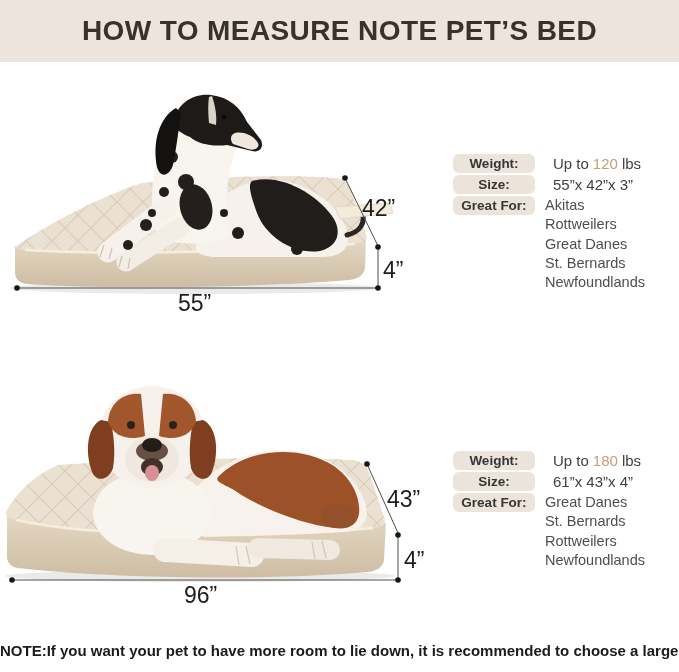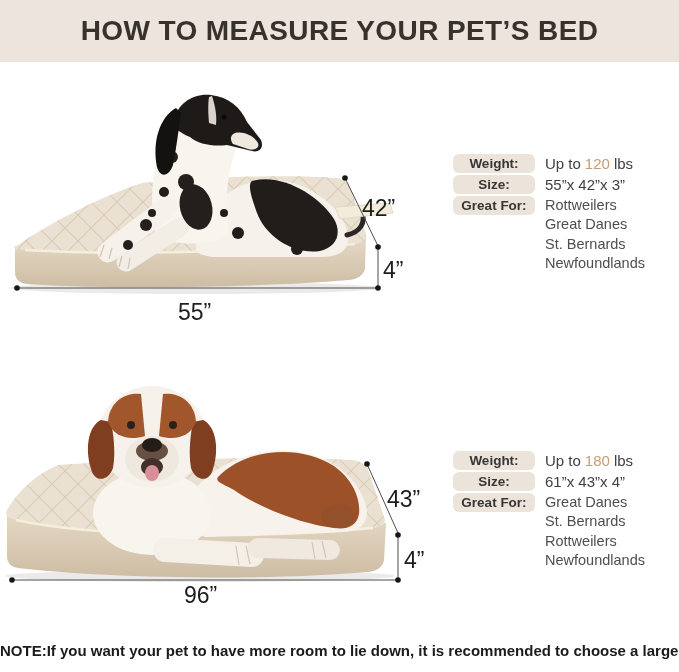--- a/index.html
+++ b/index.html
@@ -24,38 +24,38 @@
     font-family:"Liberation Sans", sans-serif;
   }
   .spec { position:absolute; left:431px; width:246px; }
   .spec1 { top:154px; }
   .spec2 { top:451px; }
   .spec-row { display:flex; align-items:flex-start; margin-bottom:2px;padding-left:22px; }
   .pill {
     flex:none; width:82px; height:19px; line-height:19px; background:#ece4db;
     border-radius:6px; text-align:center; font-weight:bold; font-size:13.5px; color:#363636;
   }
-  .val { margin-left:10px; font-size:15px; color:#3f3f3f; line-height:19px; display:flex; }
+  .val { margin-left:18px; font-size:15px; color:#3f3f3f; line-height:19px; display:flex; }
   .val span { margin-right:4px; }
   .val span:last-child { margin-right:0; }
   .accent { color:#c69d74; }
   .breeds { margin-left:10px; }
   .breeds div { font-size:14.5px; color:#4e4e4e; line-height:19.3px; }
   .note {
     position:absolute; top:642px; left:0; width:679px; text-align:center;
     font-size:15px; font-weight:600; color:#1b1b1b; white-space:nowrap;
   }
 </style>
 </head>
 <body>
 
 <div class="page">
 
   <div class="banner">
-    <h1>HOW TO MEASURE YOUR PET’S BED</h1>
+    <h1>HOW TO MEASURE NOTE PET’S BED</h1>
   </div>
 
   <div class="figure fig1">
     <svg width="420" height="235" viewBox="0 0 420 235">
       <defs>
         <linearGradient id="front1" x1="0" y1="0" x2="0" y2="1">
           <stop offset="0" stop-color="#e7d9c6"></stop>
             <stop offset="1" stop-color="#cdbda4"></stop>
         </linearGradient>
         <pattern id="quilt1" width="26" height="26" patternUnits="userSpaceOnUse">
@@ -107,39 +107,40 @@
       </g>
       <g fill="#161616">
         <circle cx="345" cy="93" r="2.8"></circle>
           <circle cx="378" cy="162" r="2.8"></circle>
         <circle cx="378" cy="203" r="2.8"></circle>
           <circle cx="17" cy="203" r="2.8"></circle>
       </g>
     </svg>
     <span class="dim" style="left:362px; top:110px">42”</span>
     <span class="dim" style="left:383px; top:172px">4”</span>
-    <span class="dim" style="left:178px; top:214px">55”</span>
+    <span class="dim" style="left:178px; top:205px">55”</span>
   </div>
 
   <div class="spec spec1">
     <div class="spec-row">
       <span class="pill">Weight:</span>
       <span class="val">
         <span>Up to</span>
           <span class="accent">120</span>
           <span>lbs</span>
       </span>
     </div>
     <div class="spec-row">
       <span class="pill">Size:</span>
       <span class="val">55”x 42”x 3”</span>
     </div>
     <div class="spec-row">
       <span class="pill">Great For:</span>
       <div class="breeds">
+        <div>Akitas</div>
         <div>Rottweilers</div>
         <div>Great Danes</div>
         <div>St. Bernards</div>
         <div>Newfoundlands</div>
       </div>
     </div>
   </div>
 
   <div class="figure fig2">
     <svg width="440" height="225" viewBox="0 0 440 225">

